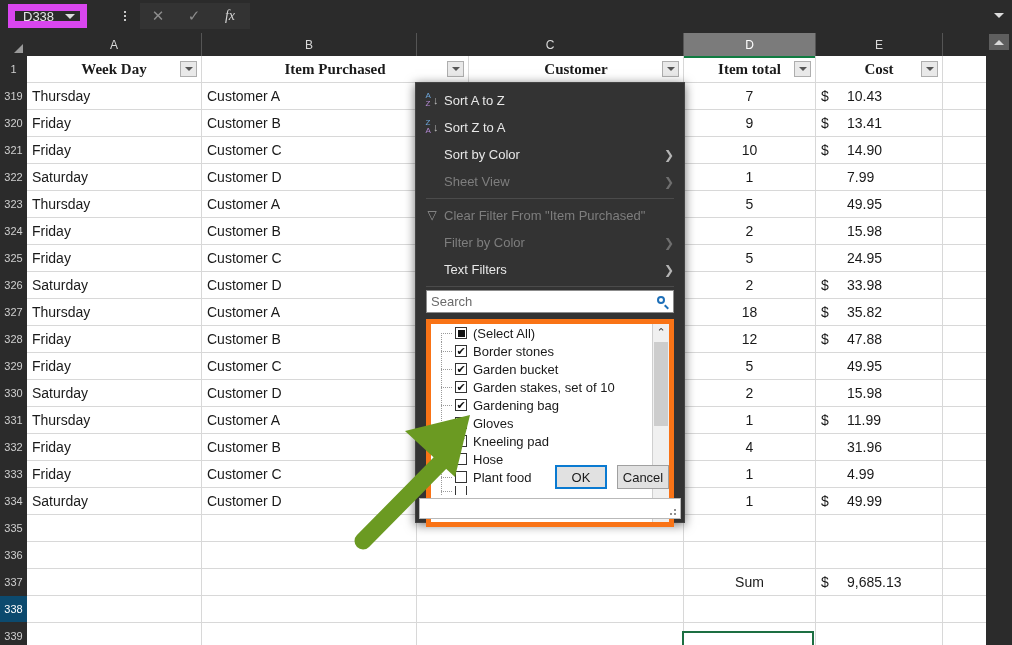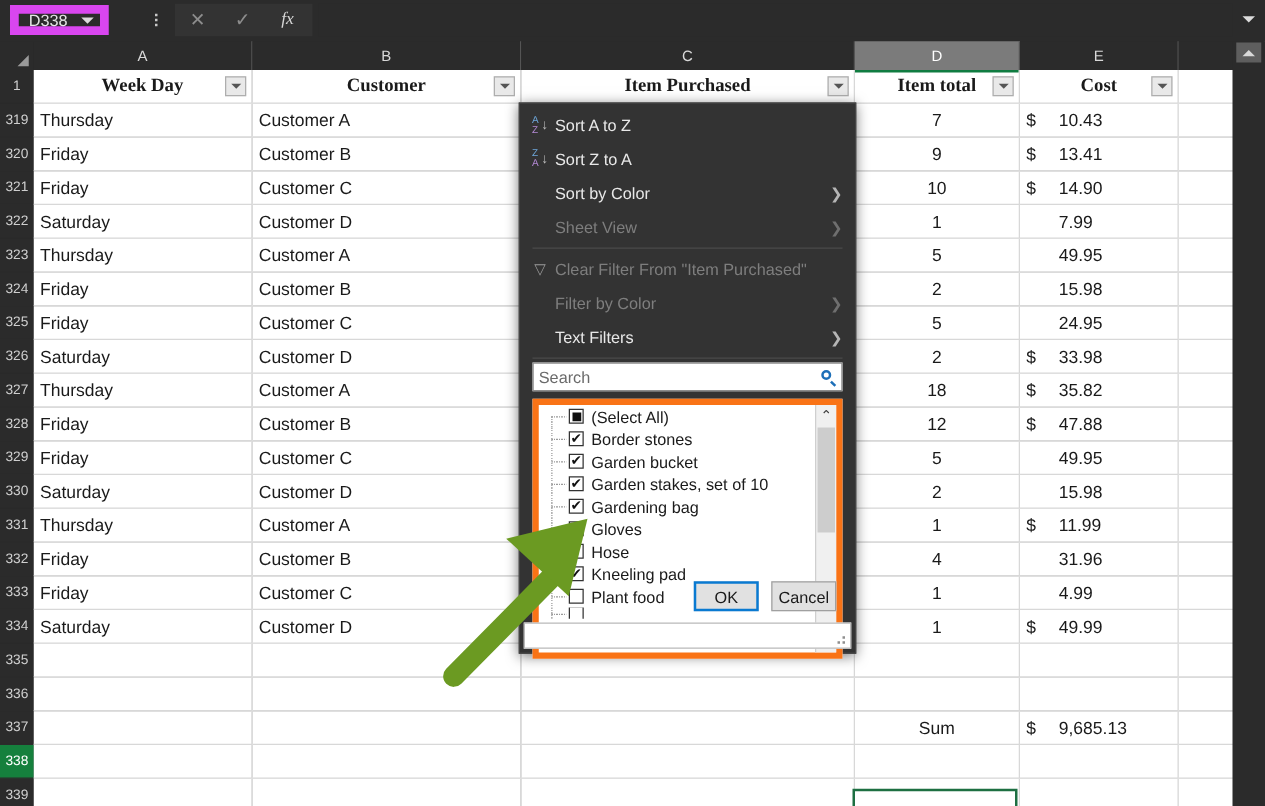--- a/index.html
+++ b/index.html
@@ -75,21 +75,21 @@
   }
   .colhdr.sel { background: #7b7b7b; color: #ffffff; }
 
   .rows { position: absolute; left: 0; top: 23px; width: 1012px; height: 589px; }
   .row { display: flex; height: 27px; position: relative; }
   .rowhdr {
     flex: 0 0 27px; width: 27px; background: #2b2b2b; color: #cfcfcf;
     font-size: 11px; display: flex; align-items: center; justify-content: center;
     border-bottom: 1px solid #2b2b2b;
   }
-  .rowhdr.sel { background: #15803d; color: #ffffff; }
+  .rowhdr.sel { background: #0c4a6e; color: #ffffff; }
   .cell {
     background: #ffffff; border-right: 1px solid #d8d8d8; border-bottom: 1px solid #d8d8d8;
     font-size: 14px; color: #1a1a1a; display: flex; align-items: center;
     padding: 0 5px; flex: 0 0 auto; overflow: hidden; white-space: nowrap;
   }
   .c-a { width: 175px; }
   .c-b { width: 215px; }
   .c-c { width: 267px; }
   .c-d { width: 132px; justify-content: center; }
   .c-e { width: 127px; }
@@ -280,28 +280,28 @@
     <div class="rows">
 
       <div class="row hrow">
         <div class="rowhdr">1</div>
         <div class="cell c-a">
           <span>Week Day</span>
           <span class="filterbtn">
               <span class="tri"></span>
             </span>
         </div>
-        <div class="cell c-b">
-          <span>Customer</span>
+        <div class="cell c-c">
+          <span>Item Purchased</span>
           <span class="filterbtn">
               <span class="tri"></span>
             </span>
         </div>
-        <div class="cell c-c">
-          <span>Item Purchased</span>
+        <div class="cell c-b">
+          <span>Customer</span>
           <span class="filterbtn">
               <span class="tri"></span>
             </span>
         </div>
         <div class="cell c-d">
           <span class="d-topline"></span>
           <span>Item total</span>
           <span class="filterbtn">
               <span class="tri"></span>
             </span>
@@ -712,27 +712,27 @@
             <span class="cb checked"></span>
             <span class="lbl">Gardening bag</span>
           </div>
           <div class="item">
             <span class="tree"></span>
             <span class="cb"></span>
             <span class="lbl">Gloves</span>
           </div>
           <div class="item">
             <span class="tree"></span>
+            <span class="cb checked"></span>
+            <span class="lbl">Kneeling pad</span>
+          </div>
+          <div class="item">
+            <span class="tree"></span>
             <span class="cb"></span>
             <span class="lbl">Hose</span>
-          </div>
-          <div class="item">
-            <span class="tree"></span>
-            <span class="cb checked"></span>
-            <span class="lbl">Kneeling pad</span>
           </div>
           <div class="item">
             <span class="tree"></span>
             <span class="cb"></span>
             <span class="lbl">Plant food</span>
           </div>
           <div class="item clipped">
             <span class="tree"></span>
             <span class="cb"></span>
           </div>

